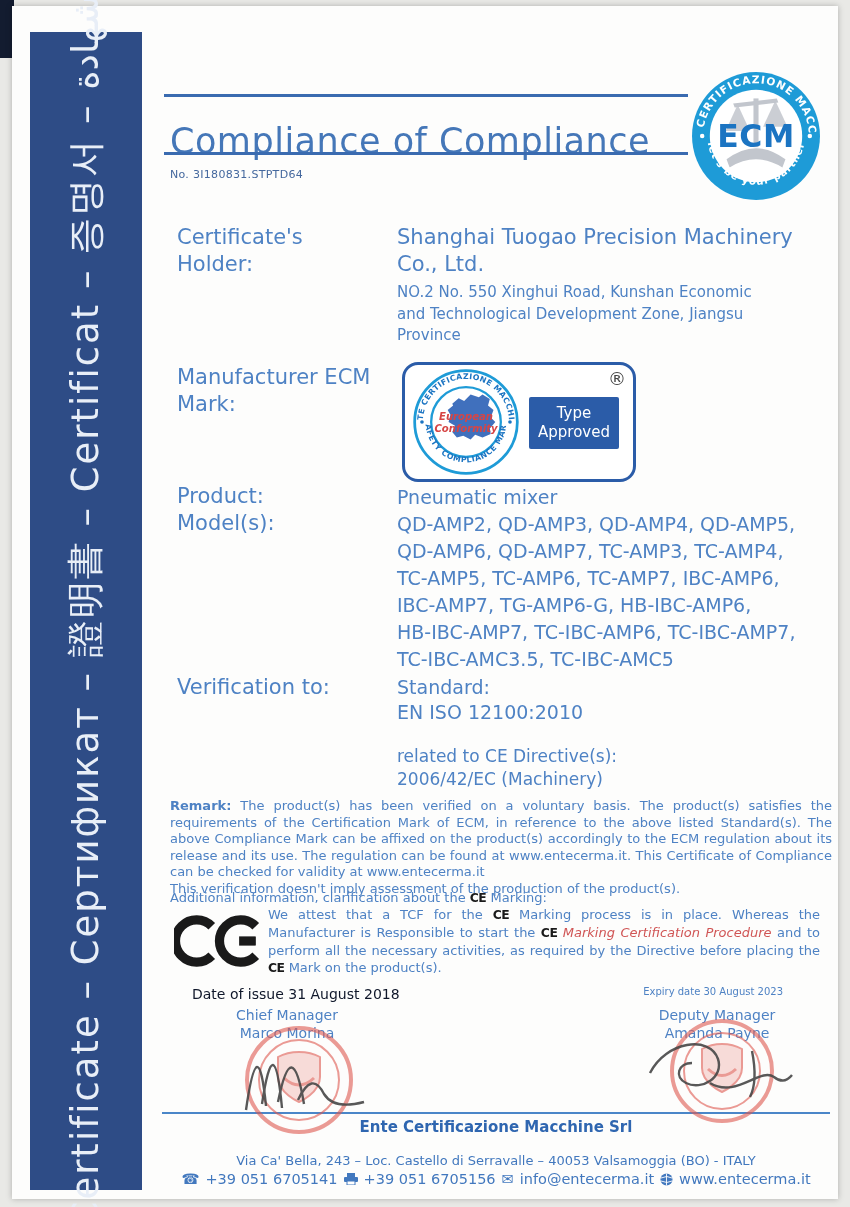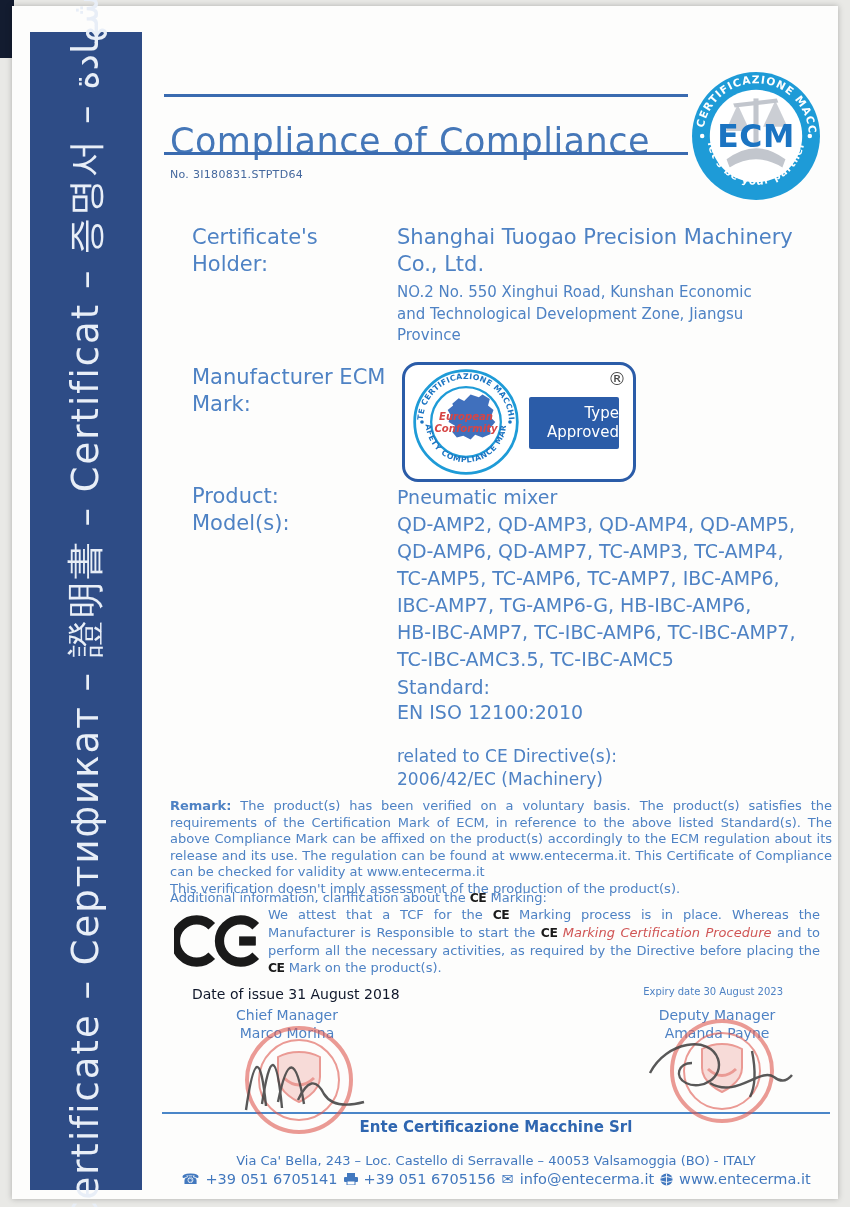--- a/index.html
+++ b/index.html
@@ -33,33 +33,33 @@
   .rule-top{left:152px;top:88px;width:524px;}
   .rule-bottom{left:152px;top:146px;width:524px;}
   .title{
     position:absolute;left:158px;top:92px;width:520px;
     font-size:35px;color:#4577b8;letter-spacing:.5px;font-weight:400;
   }
   .cert-no{position:absolute;left:158px;top:162px;font-size:11px;color:#44689e;letter-spacing:.3px;}
   .ecm-logo{position:absolute;left:678px;top:64px;width:132px;height:132px;}
 
   
-  .label{position:absolute;left:165px;font-size:21px;color:#4e82c4;line-height:27px;margin-left:15px;}
+  .label{position:absolute;left:165px;font-size:21px;color:#4e82c4;line-height:27px;}
   .value{position:absolute;left:385px;color:#4e82c4;}
   .holder-name{font-size:21px;line-height:27px;}
   .holder-addr{font-size:15px;line-height:21.5px;}
 
   .mark-box{
     position:absolute;left:390px;top:356px;width:228px;height:114px;
     border:3px solid #2b5ca8;border-radius:16px;background:#fff;
   }
   .mark-badge{position:absolute;left:6px;top:2px;width:110px;height:110px;}
   .type-box{
     position:absolute;left:124px;top:32px;width:90px;height:52px;background:#2b5ca8;
-    color:#fff;font-size:15px;text-align:right;display:flex;flex-direction:column;
+    color:#fff;font-size:15px;text-align:center;display:flex;flex-direction:column;
     justify-content:center;line-height:19px;border-radius:2px;
   }
   .reg-sym{position:absolute;right:7px;top:3px;font-size:18px;color:#444;}
 
   .models{font-size:19px;line-height:27px;}
   .std{font-size:19px;line-height:25px;}
   .directive{font-size:17px;line-height:23px;}
 
   
   .remark{
@@ -187,20 +187,21 @@
     <div class="label" style="top:504px">Model(s):</div>
     <div class="value models" style="top:505px">
       <div>QD-AMP2, QD-AMP3, QD-AMP4, QD-AMP5,</div>
       <div>QD-AMP6, QD-AMP7, TC-AMP3, TC-AMP4,</div>
       <div>TC-AMP5, TC-AMP6, TC-AMP7, IBC-AMP6,</div>
       <div>IBC-AMP7, TG-AMP6-G, HB-IBC-AMP6,</div>
       <div>HB-IBC-AMP7, TC-IBC-AMP6, TC-IBC-AMP7,</div>
       <div>TC-IBC-AMC3.5, TC-IBC-AMC5</div>
     </div>
 
+    <div class="label" style="top:668px">Verification to:</div>
     <div class="value std" style="top:669px">
       <div>Standard:</div>
       <div>EN ISO 12100:2010</div>
     </div>
     <div class="value directive" style="top:739px">
       <div>related to CE Directive(s):</div>
       <div>2006/42/EC (Machinery)</div>
     </div>
 
     <div class="remark">

